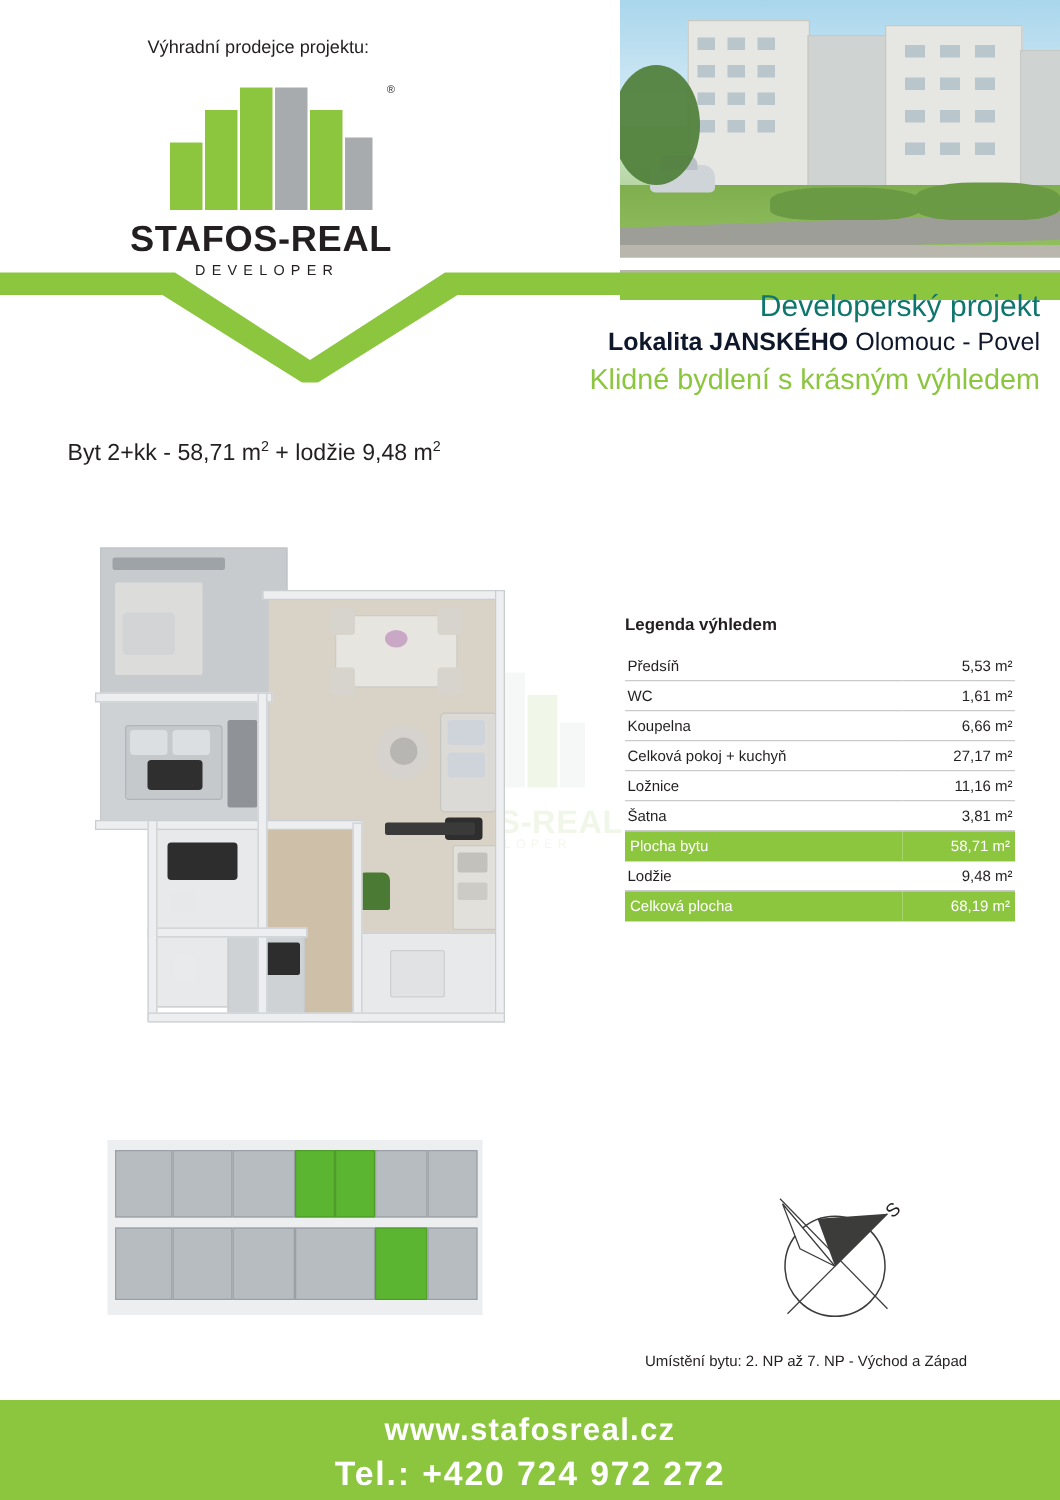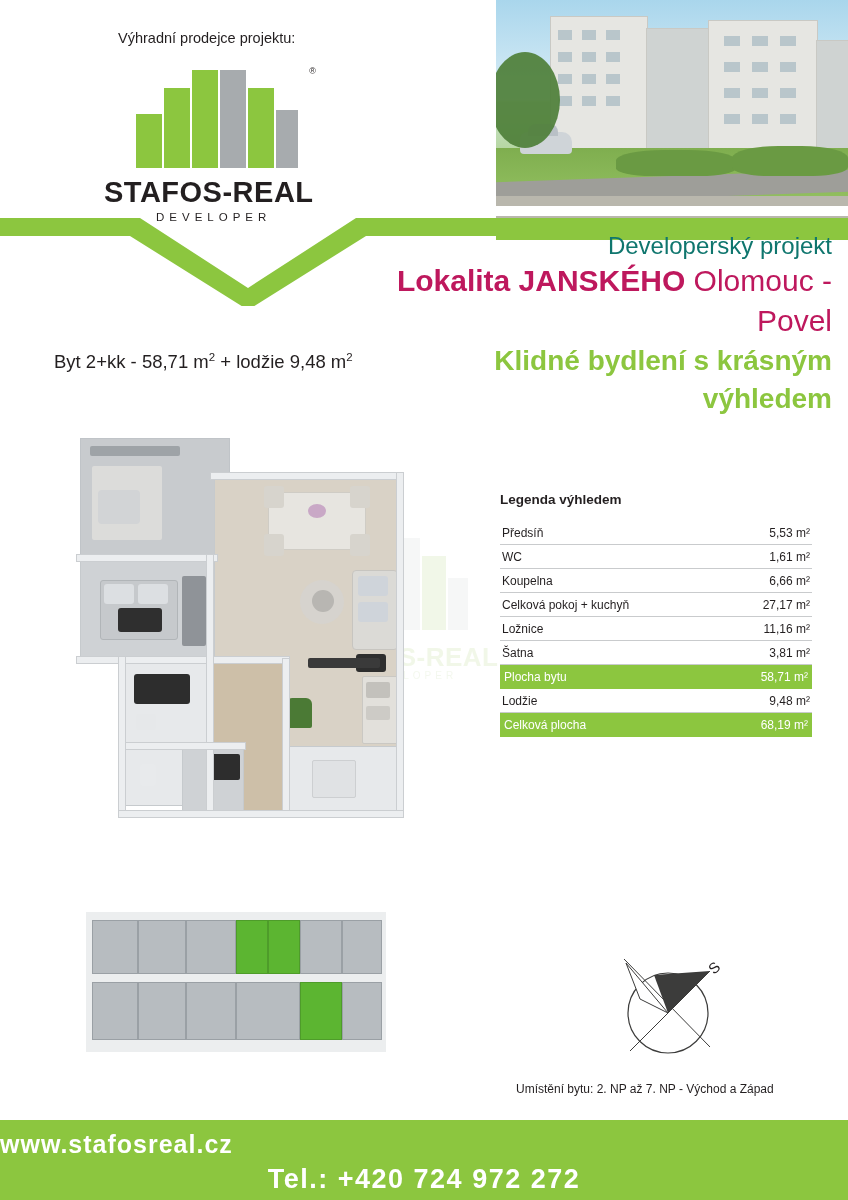--- a/index.html
+++ b/index.html
@@ -40,23 +40,23 @@
   .logo-name{font-size:29px;font-weight:bold;letter-spacing:.5px;margin:8px 0 0 28px;color:#231f20;}
   .logo-sub{font-size:11.5px;letter-spacing:5px;margin:2px 0 0 80px;color:#231f20;}
 
   
   .band{position:absolute;left:0;top:206px;width:848px;height:100px;}
   .band svg{display:block;}
 
   
   .headline{position:absolute;left:362px;top:232px;width:470px;text-align:right;}
   .h1{font-size:24px;color:#0f766e;font-weight:normal;line-height:1.2;}
-  .h2{font-size:30px;color:#be185d;font-weight:bold;line-height:1.35;}
+  .h2{font-size:20px;color:#0f172a;font-weight:bold;line-height:1.35;}
   .h2 .light{font-weight:normal;}
-  .h3{font-size:28px;color:#8cc63f;font-weight:bold;line-height:1.35;}
+  .h3{font-size:23px;color:#8cc63f;font-weight:normal;line-height:1.35;}
 
   
   .subtitle{position:absolute;left:54px;top:348px;}
   .subtitle div{font-size:18.5px;color:#231f20;line-height:1.5;}
   sup{font-size:.62em;vertical-align:super;}
 
   
   .watermark{position:absolute;left:318px;top:492px;width:220px;height:200px;opacity:.28;}
   .watermark .wtxt{position:absolute;left:-8px;top:150px;font-size:26px;font-weight:bold;color:#cfe3b0;letter-spacing:.5px;}
   .watermark .wsub{position:absolute;left:42px;top:178px;font-size:10px;letter-spacing:4px;color:#d7e6c3;}
@@ -87,21 +87,21 @@
   .schem .cell{position:absolute;background:#b7bcc0;border:1px solid #9aa0a5;}
   .schem .cell.green{background:#5cb531;border-color:#4e9c2a;}
   .schem .corr{position:absolute;background:#e9ebec;}
 
   
   .compass{position:absolute;left:610px;top:955px;width:130px;height:110px;}
   .note{position:absolute;left:516px;top:1082px;font-size:12px;color:#231f20;}
 
   
   .footer{position:absolute;left:0;top:1120px;width:848px;height:80px;background:#8cc63f;}
-  .footer .web{position:absolute;top:10px;width:100%;text-align:left;font-size:25px;font-weight:bold;color:#ffffff;letter-spacing:1px;}
+  .footer .web{position:absolute;top:10px;width:100%;text-align:center;font-size:25px;font-weight:bold;color:#ffffff;letter-spacing:1px;}
   .footer .tel{position:absolute;top:44px;width:100%;text-align:center;font-size:27px;font-weight:bold;color:#ffffff;letter-spacing:1.5px;}
 </style>
 </head>
 <body>
 
 <div class="sheet">
 
   <div class="photo">
     <div class="sky"></div>
     <div class="bld" style="left:54px;top:16px;width:96px;height:136px;"></div>

